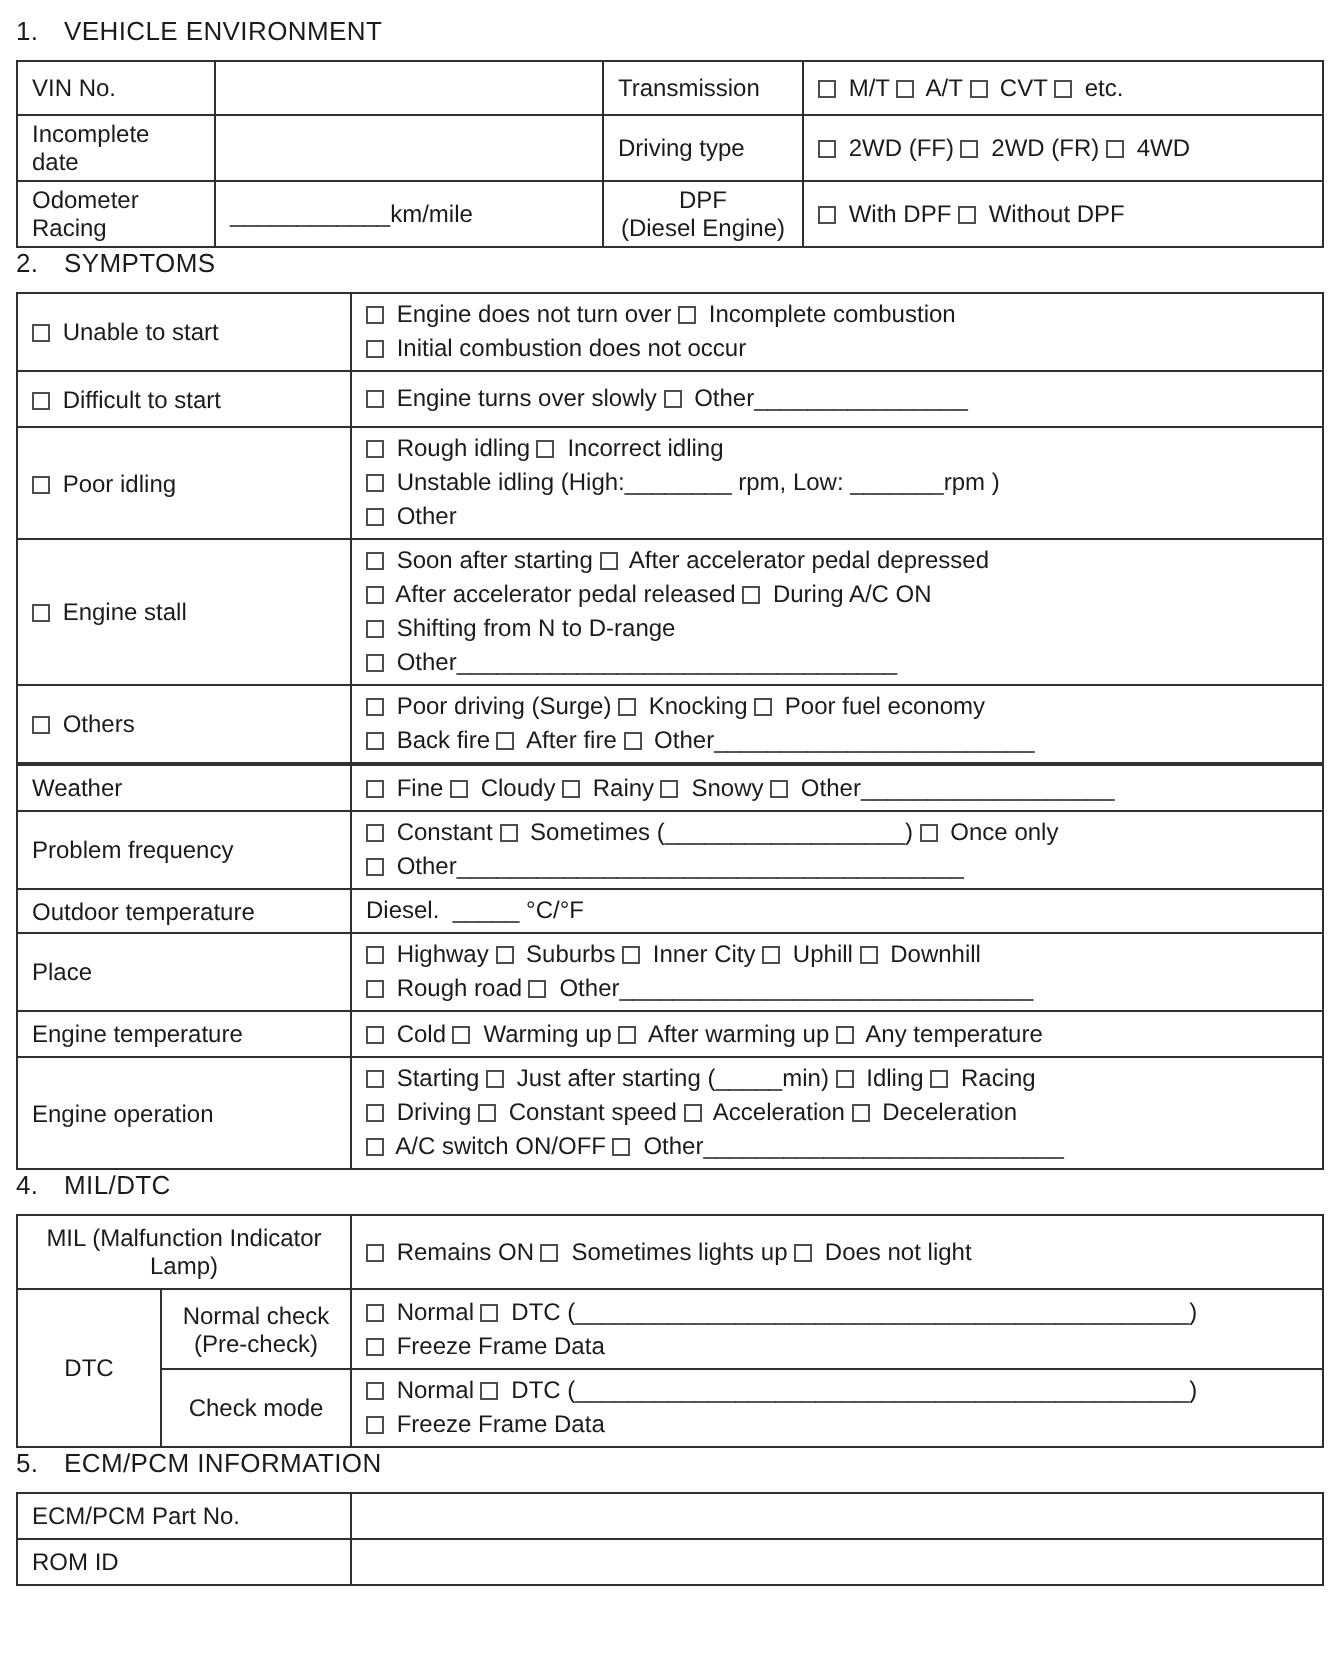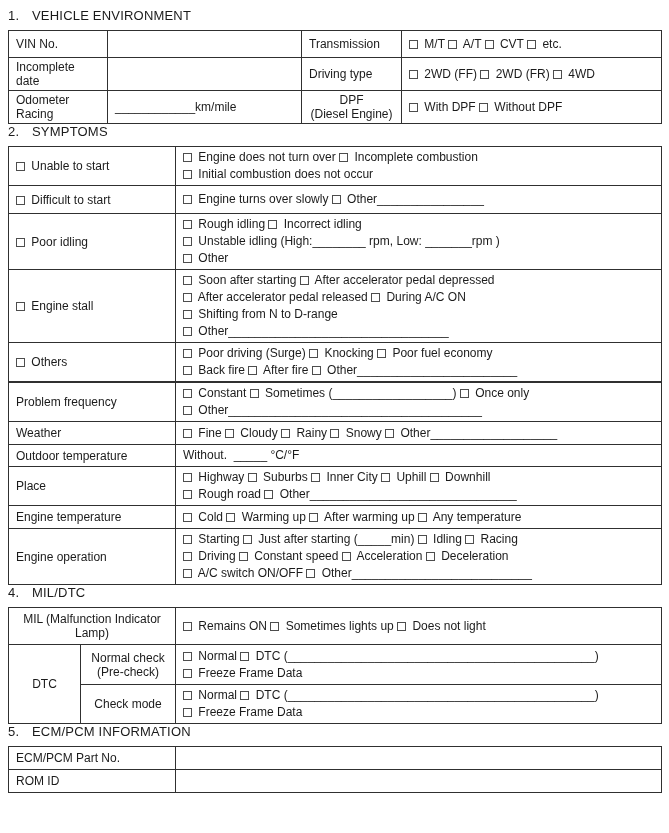--- a/index.html
+++ b/index.html
@@ -157,37 +157,37 @@
   </tbody>
     </table>
 
 
   <table>
     <colgroup>
         <col class="c-lblw">
         <col class="c-cont">
       </colgroup>
     <tbody>
-        <tr style="height:38px">
+        <tr style="height:23px">
+      <td class="lbl">Weather</td>
+      <td class="val">
+        <div class="line cbx"><span class="cb"></span> Fine <span class="cb"></span> Cloudy <span class="cb"></span> Rainy <span class="cb"></span> Snowy <span class="cb"></span> Other___________________</div>
+      </td>
+    </tr>
+    <tr style="height:38px">
       <td class="lbl">Problem frequency</td>
       <td class="val">
         <div class="line cbx"><span class="cb"></span> Constant <span class="cb"></span> Sometimes (__________________) <span class="cb"></span> Once only</div>
         <div class="line cbx"><span class="cb"></span> Other______________________________________</div>
       </td>
     </tr>
-    <tr style="height:23px">
-      <td class="lbl">Weather</td>
-      <td class="val">
-        <div class="line cbx"><span class="cb"></span> Fine <span class="cb"></span> Cloudy <span class="cb"></span> Rainy <span class="cb"></span> Snowy <span class="cb"></span> Other___________________</div>
-      </td>
-    </tr>
     <tr style="height:15px">
       <td class="lbl">Outdoor temperature</td>
       <td class="val">
-        <div class="line cbx">Without.  _____ °C/°F</div>
+        <div class="line cbx">Diesel.  _____ °C/°F</div>
       </td>
     </tr>
     <tr style="height:37px">
       <td class="lbl">Place</td>
       <td class="val">
         <div class="line cbx"><span class="cb"></span> Highway <span class="cb"></span> Suburbs <span class="cb"></span> Inner City <span class="cb"></span> Uphill <span class="cb"></span> Downhill</div>
         <div class="line cbx"><span class="cb"></span> Rough road <span class="cb"></span> Other_______________________________</div>
       </td>
     </tr>
     <tr style="height:23px">

